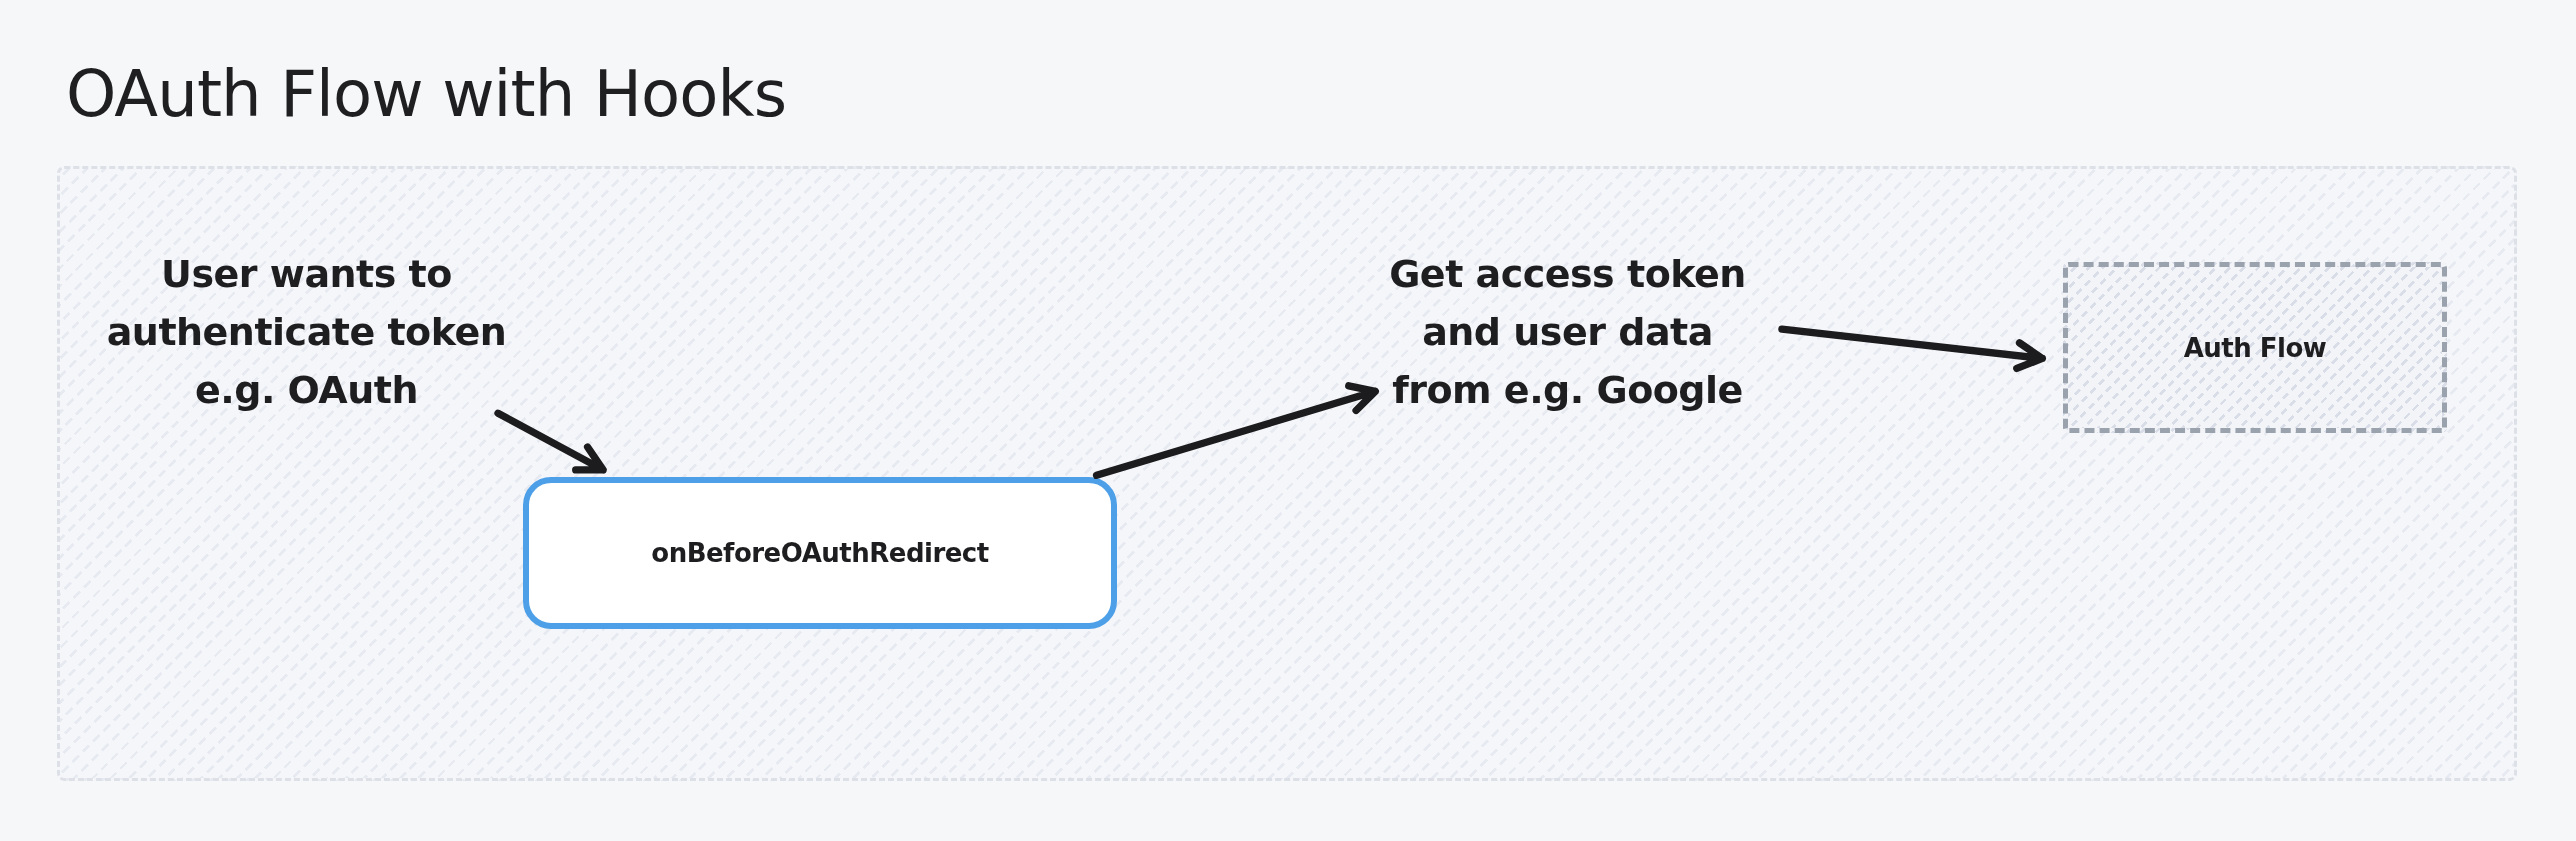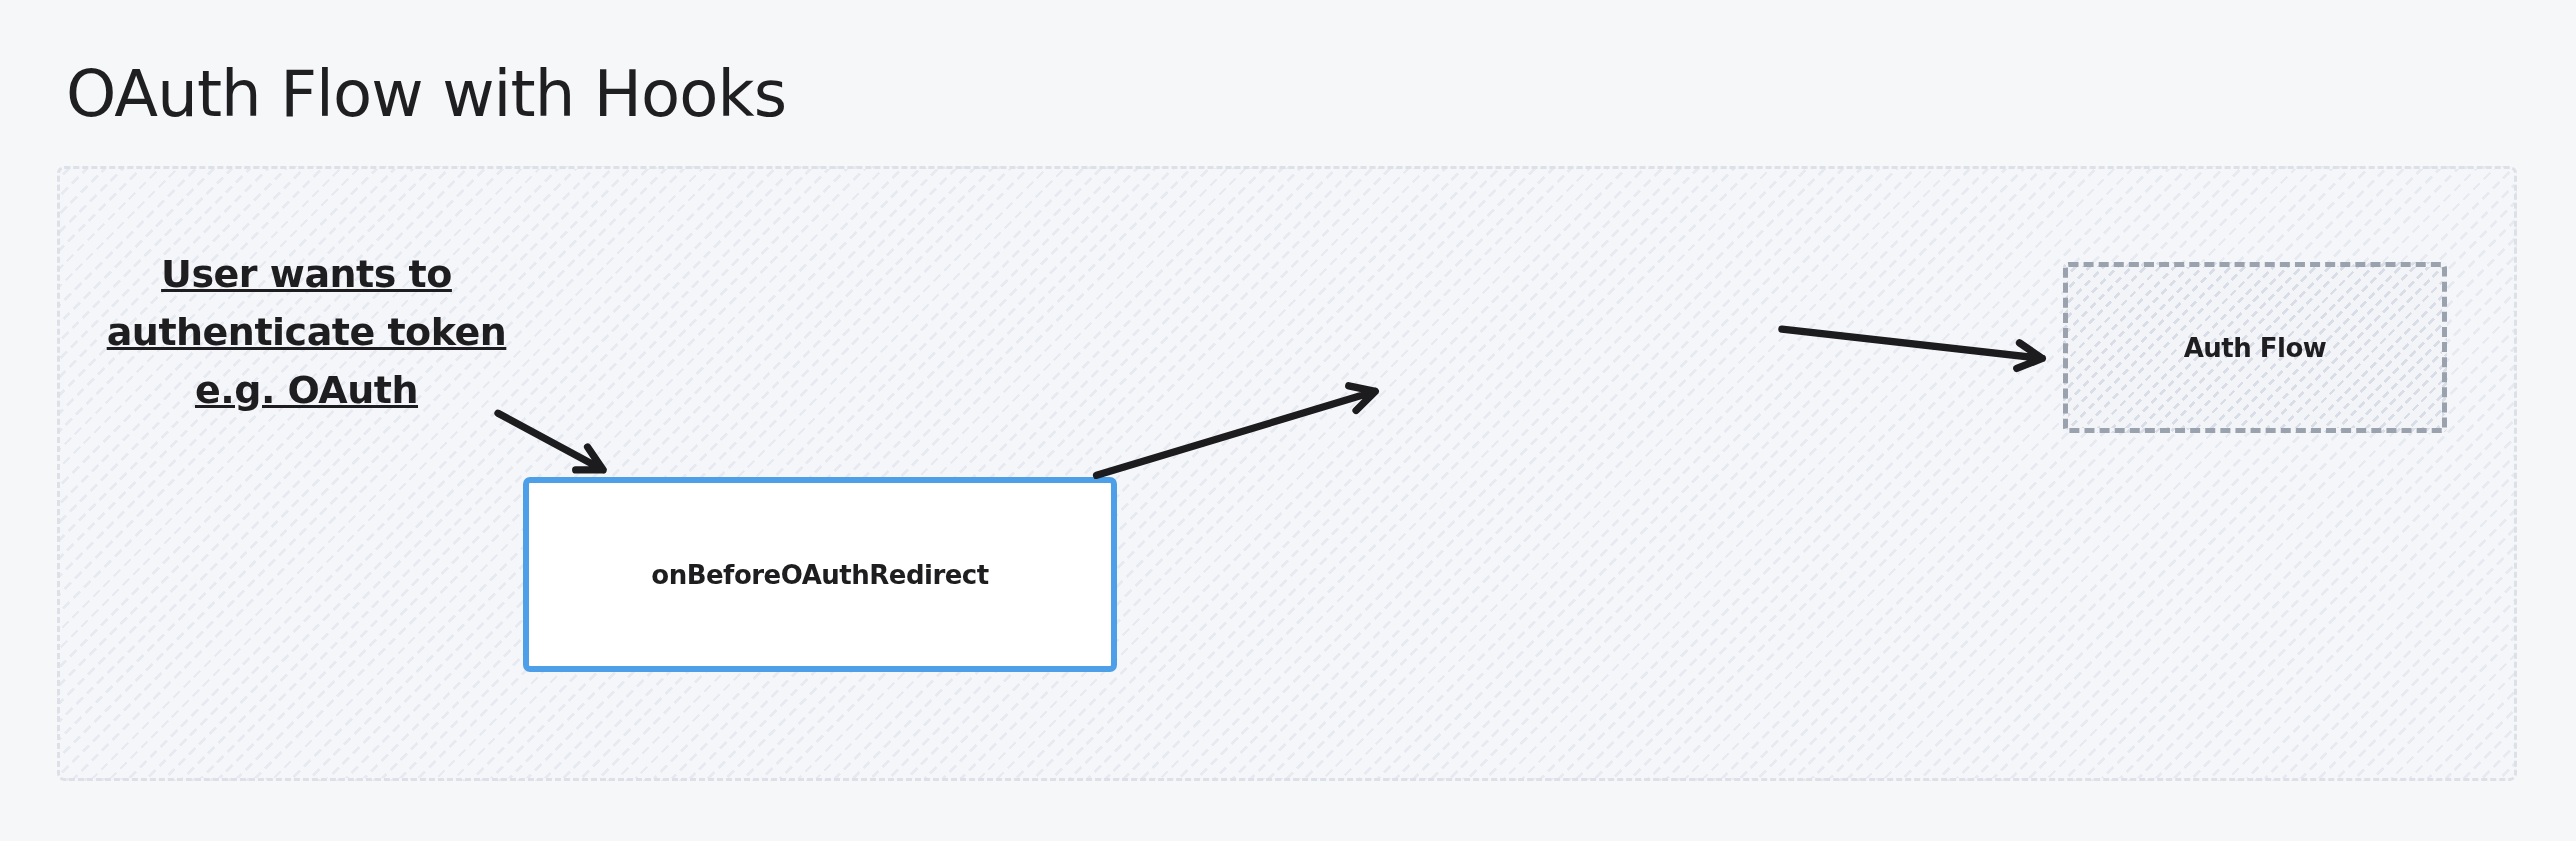--- a/index.html
+++ b/index.html
@@ -45,42 +45,42 @@
     position: absolute;
     width: 457px;
     text-align: center;
     color: #1e1e20;
     font-size: 38px;
     font-weight: 700;
     line-height: 58px;
     letter-spacing: -0.5px;
   }
   .note-line { display: block; }
-  .note-user-intent { left: 78px;  top: 245px; text-decoration: underline; }
+  .note-user-intent { left: 78px;  top: 245px; }
   .note-get-token  { left: 1339px; top: 245px; }
   .node {
     position: absolute;
     box-sizing: border-box;
     display: flex;
     align-items: center;
     justify-content: center;
     color: #1e1e20;
     font-size: 26px;
     font-weight: 700;
     letter-spacing: -0.5px;
     white-space: nowrap;
   }
   .node-hook {
     left: 523px;
     top: 477px;
     width: 594px;
-    height: 195px;
+    height: 152px;
     background: #ffffff;
     border: 6.4px solid #4d9fe8;
-    border-radius: 7px;
+    border-radius: 28px;
   }
   .node-auth-flow {
     left: 2063px;
     top: 262px;
     width: 384px;
     height: 171px;
     border: 5.5px dashed #9aa2ae;
     border-radius: 5.5px;
     background-color: #f2f4f8;
     background-image:
@@ -115,20 +115,25 @@
   <div class="note note-user-intent">
     <span class="note-line">User wants to</span>
     <span class="note-line">authenticate token</span>
     <span class="note-line">e.g. OAuth</span>
   </div>
 
   <div class="node node-hook">
     <span>onBeforeOAuthRedirect</span>
   </div>
 
+  <div class="note note-get-token">
+    <span class="note-line">Get access token</span>
+    <span class="note-line">and user data</span>
+    <span class="note-line">from e.g. Google</span>
+  </div>
 
   <div class="node node-auth-flow">
     <span>Auth Flow</span>
   </div>
 
   <svg class="arrows-layer" viewBox="0 0 2819 921" xmlns="http://www.w3.org/2000/svg">
     <path class="arrow" d="M545 452 L660 514 M630 514 L660 514 L643 489"></path>
     <path class="arrow" d="M1200 520 L1505 428 M1484 449 L1505 428 L1476 422"></path>
     <path class="arrow" d="M1950 360 L2235 392 M2207 403 L2235 392 L2210 375"></path>
   </svg>

